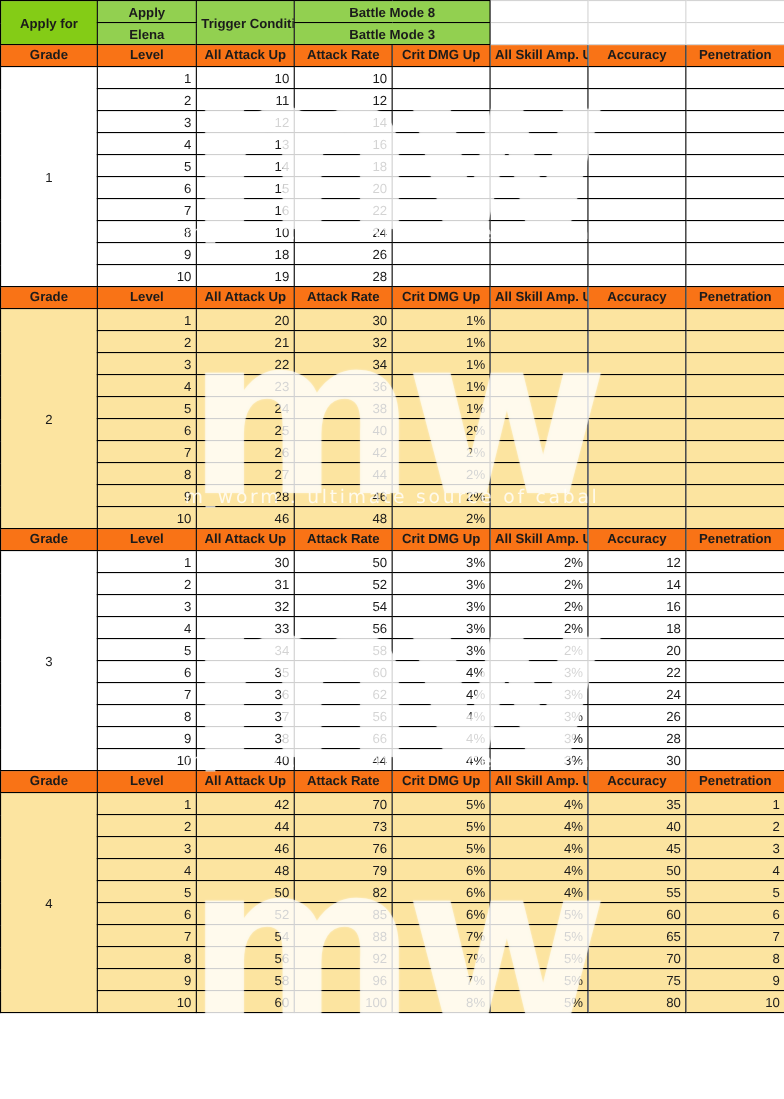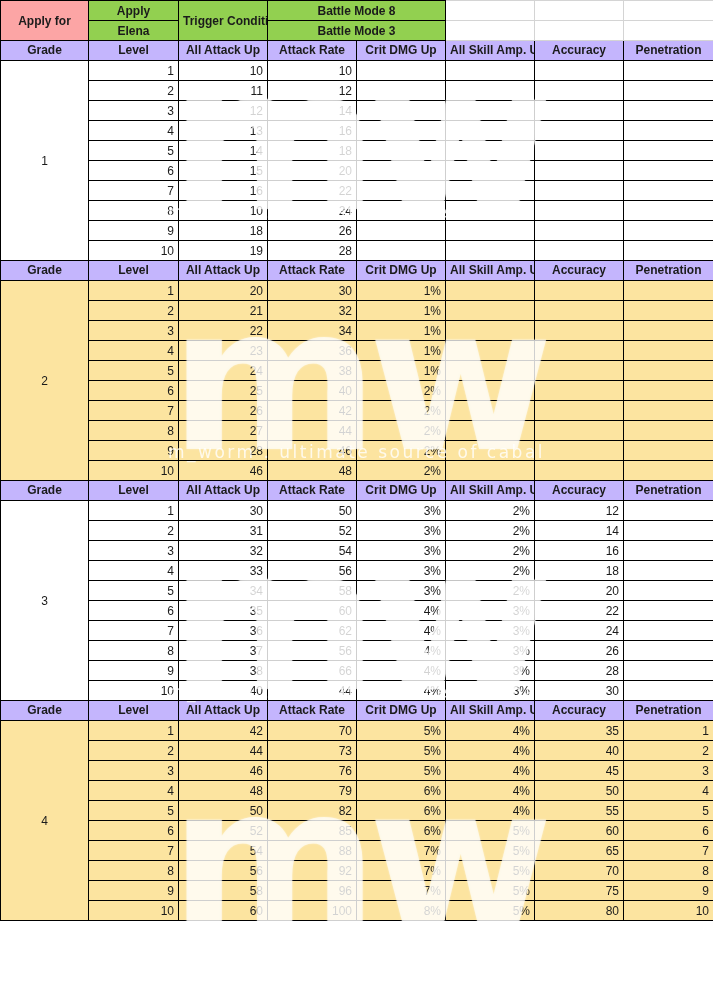--- a/index.html
+++ b/index.html
@@ -93,30 +93,30 @@
     text-align: center;
     height: 21px;
     color: #000;
   }
   .blank-top {
     background: #ffffff;
     border: 1px solid #d4d4d4 !important;
     height: 21px;
   }
   .applyfor {
-    background: #fca5a5;
+    background: #84cc16;
     font-weight: 700;
     font-size: 14px;
     text-align: center;
     color: #000;
   }
 
   
   .hdr {
-    background: #c4b5fd;
+    background: #f97316;
     font-weight: 700;
     font-size: 13px;
     text-align: center;
     height: 35px;
     color: #000;
     line-height: 15px;
     white-space: normal;
   }
 
   

